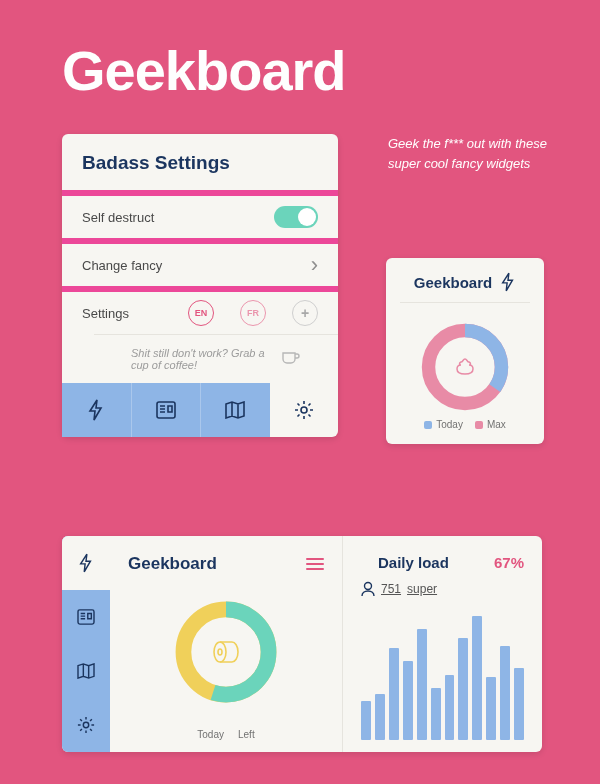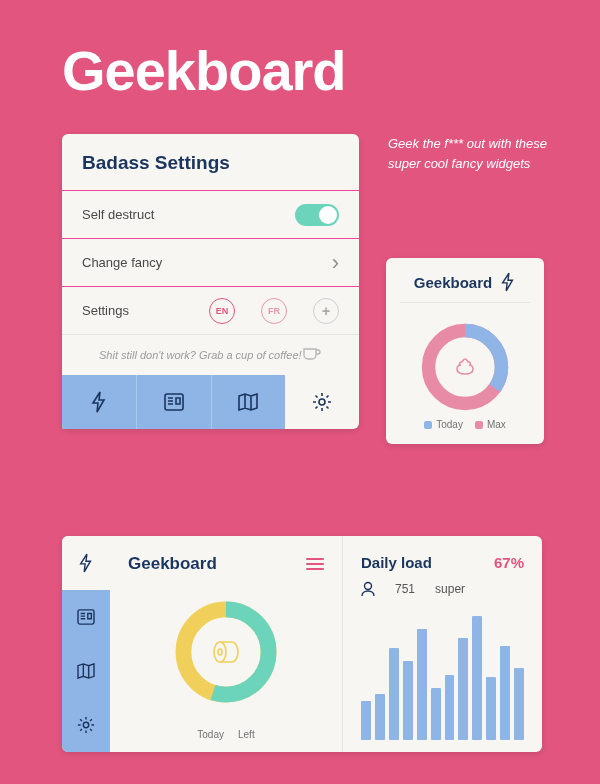--- a/index.html
+++ b/index.html
@@ -32,35 +32,35 @@
   }
   .card {
     position: absolute;
     background: #f7f6f2;
     border-radius: 6px;
     box-shadow: 0 2px 6px rgba(0,0,0,0.12);
   }
   
   .settings {
     left: 62px; top: 134px;
-    width: 297px;
+    width: 276px;
   }
   .settings-header {
     padding: 18px 20px 16px;
     color: #1b355f;
     font-size: 19px;
     font-weight: 600;
   }
   .row {
     display: flex;
     align-items: center;
     justify-content: space-between;
     padding: 0 20px;
     height: 48px;
-    border-top: 1px solid #ec4899;
+    border-top: 6px solid #ec4899;
     color: #494949;
     font-size: 13px;
   }
   .toggle {
     width: 44px; height: 22px;
     border-radius: 11px;
     position: relative;
     display: inline-block;
   }
   .toggle .knob {
@@ -84,21 +84,21 @@
   }
   .pill-en { color:#e2557f; border-color:#e2557f; }
   .pill-fr { color:#e2557f; border-color:#e2557f; opacity:.6;}
   .pill-add { color:#a8a8a8; border-color:#cfcfcf; font-size:14px; }
   .footnote {
     border-top: 1px solid #e6e4de;
     padding: 12px 37px;
     font-size: 11px;
     font-style: italic;
     color: #9b9b9b;
-    display:flex; align-items:center; justify-content:space-between;
+    display:flex; align-items:center; justify-content:space-between;margin-left:32px;
   }
   .tabs {
     display:flex;
     height:54px;
   }
   .tab {
     flex:1;
     display:flex; align-items:center; justify-content:center;
     color:#1b355f;
   }
@@ -147,24 +147,24 @@
   .ham { display:flex; flex-direction:column; gap:3px; }
   .ham span { width:18px; height:2px; background:#e2557f; border-radius:1px; display:block;}
   .wm-donut { flex:1; display:flex; align-items:center; justify-content:center; position:relative; }
   .wm-legend { display:flex; gap:14px; justify-content:center; font-size:10px; color:#727272;}
   .wide-right {
     width:200px;
     padding:18px 18px 12px;
     border-left:1px solid #e6e4de;
     display:flex; flex-direction:column;
   }
-  .dl-head { display:flex; justify-content:space-between; align-items:baseline; }
+  .dl-head { display:flex; justify-content:space-between; align-items:baseline;margin-left:17px; }
   .dl-title { color:#1b355f; font-weight:600; font-size:15px; }
   .dl-pct { color:#e2557f; font-weight:600; font-size:15px; }
-  .dl-users { display:flex; align-items:center; gap:20px; margin-top:10px; color:#555; font-size:12px;}
+  .dl-users { display:flex; align-items:center; gap:6px; margin-top:10px; color:#555; font-size:12px;text-decoration:underline;}
   .bars { flex:1; display:flex; align-items:flex-end; gap:4px; margin-top:12px; }
   .bar { flex:1; background:#8eb5e6; border-radius:1px; }
 </style>
 </head>
 <body>
 
 <div class="title">Geekboard</div>
 <div class="tagline">Geek the f*** out with these super cool fancy widgets</div>
 
 <div class="card settings">

